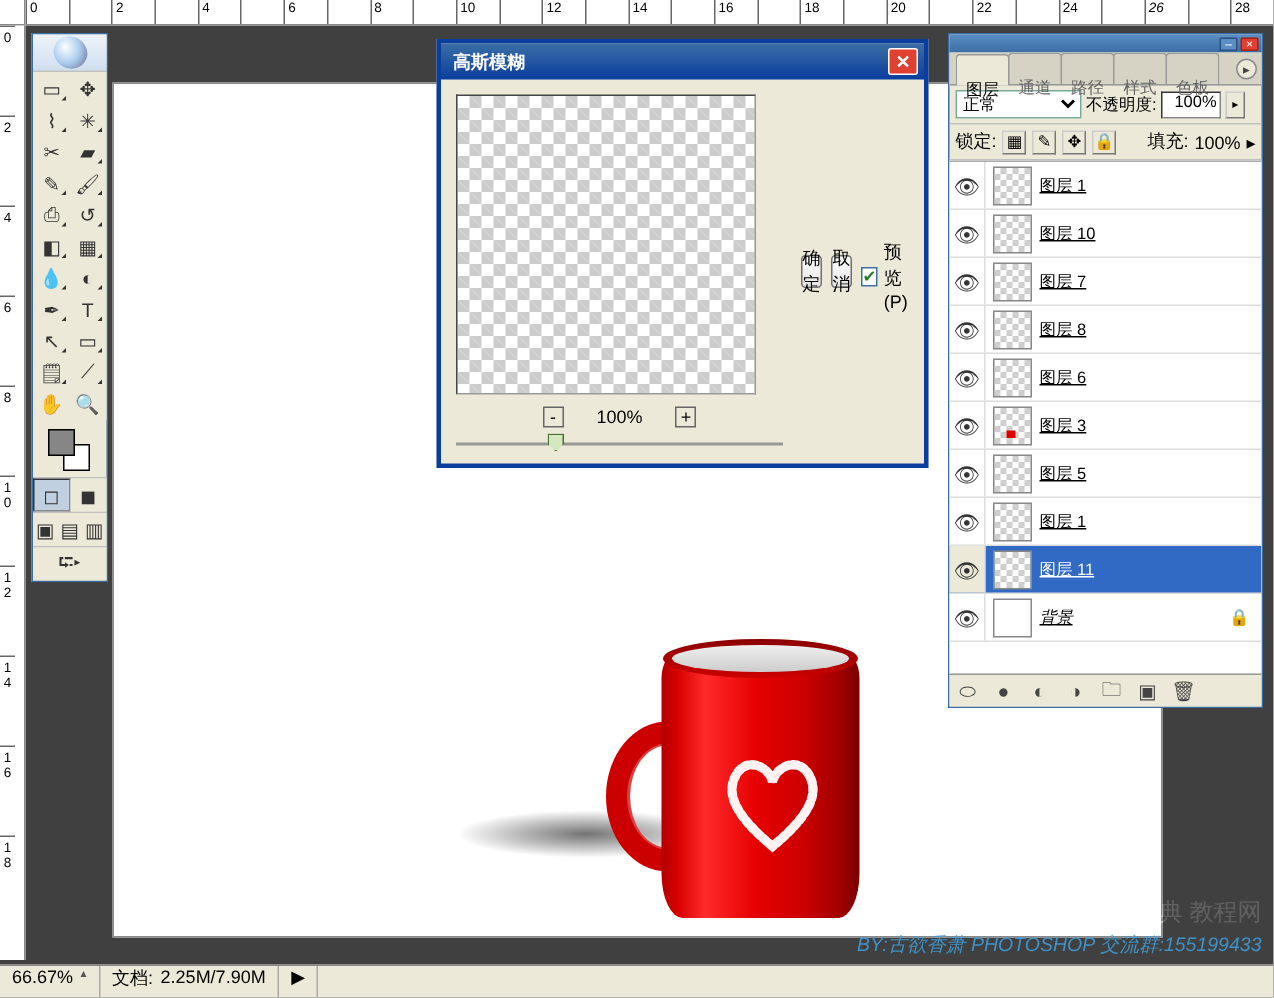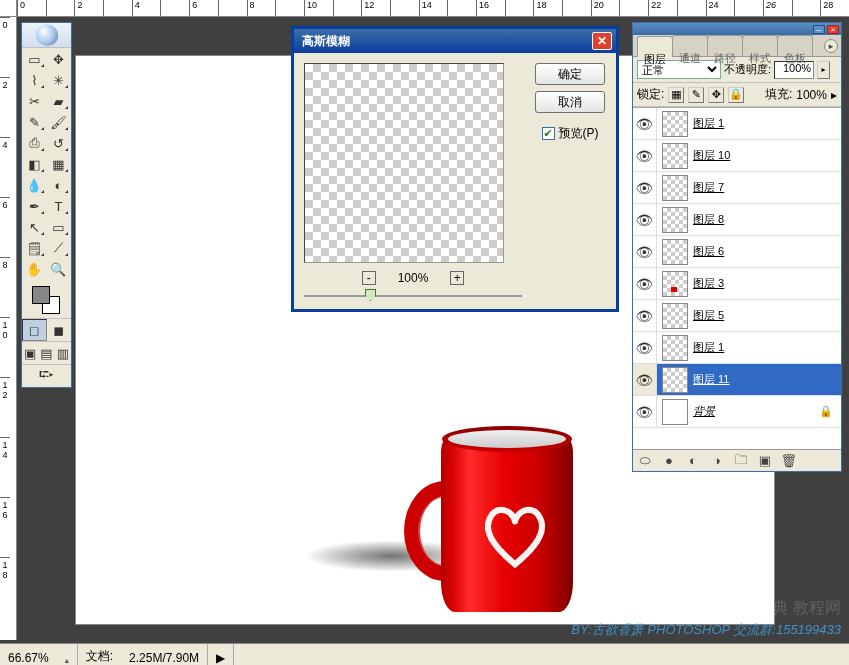--- a/index.html
+++ b/index.html
@@ -44,21 +44,21 @@
 .dialog-body { padding: 10px; display: flex; gap: 12px; }
 .preview-col { flex: 1; }
 .preview-box { width: 200px; height: 200px; border: 1px inset #999; background-image: linear-gradient(45deg,#ccc 25%,transparent 25%,transparent 75%,#ccc 75%),linear-gradient(45deg,#ccc 25%,#fff 25%,#fff 75%,#ccc 75%); background-size: 16px 16px; background-position: 0 0, 8px 8px; }
 .zoom-row { display: flex; align-items: center; justify-content: center; gap: 22px; margin-top: 8px; }
 .zoom-btn { width: 14px; height: 14px; border: 1px solid #666; background: #ece9d8; display: flex; align-items: center; justify-content: center; font-size: 12px; line-height: 1; }
 .radius-row { margin-top: 14px; display: flex; align-items: center; gap: 5px; }
 .radius-row input { width: 52px; height: 18px; border: 1px inset #888; background: #fff; padding: 0 3px; }
 .slider { margin-top: 8px; height: 6px; position: relative; }
 .slider-track { position: absolute; left: 0; right: 0; top: 2px; height: 2px; background: #999; }
 .slider-thumb { position: absolute; left: 28%; top: -4px; width: 11px; height: 12px; background: #d4e8c0; border: 1px solid #4a7030; clip-path: polygon(0 0,100% 0,100% 60%,50% 100%,0 60%); }
-.btn-col { width: 72px; display: flex; flex-direction: column; gap: 6px; align-items: center; }
+.btn-col { width: 72px; display: flex; flex-direction: row; gap: 6px; align-items: center; }
 .win-btn { width: 70px; height: 22px; background: linear-gradient(#fff,#e4e4e4); border: 1px solid #707070; border-radius: 3px; display: flex; align-items: center; justify-content: center; }
 .checkbox-row { display: flex; align-items: center; gap: 4px; margin-top: 6px; }
 .checkbox-row .cb { width: 13px; height: 13px; border: 1px solid #3b6ea5; background: #fff; display: flex; align-items: center; justify-content: center; color: #2a7a2a; font-size: 11px; }
 
 
 .panel { position: absolute; left: 632px; top: 22px; width: 210px; height: 450px; background: #ece9d8; border: 1px solid #3b6ea5; display: flex; flex-direction: column; }
 .panel-titlebar { height: 12px; background: linear-gradient(#5b8ec5,#3b6ea5); display: flex; justify-content: flex-end; align-items: center; padding: 0 2px; gap: 2px; }
 .tb-btn { width: 12px; height: 9px; background: #5b8ec5; border: 1px solid #2a5080; border-radius: 1px; color: #fff; font-size: 8px; line-height: 7px; text-align: center; }
 .tb-btn.mn { background: #5b8ec5; }
 .tb-btn.cl { background: #e04030; border-color: #aa2010; }
@@ -81,21 +81,21 @@
 .thumb { width: 26px; height: 26px; margin: 0 5px; border: 1px solid #888; background-image: linear-gradient(45deg,#ccc 25%,transparent 25%,transparent 75%,#ccc 75%),linear-gradient(45deg,#ccc 25%,#fff 25%,#fff 75%,#ccc 75%); background-size: 8px 8px; background-position: 0 0, 4px 4px; position: relative; }
 .thumb.white { background: #fff; }
 .thumb .dot { position: absolute; left: 8px; bottom: 4px; width: 6px; height: 5px; background: #d00; }
 .layer .name { font-size: 11px; text-decoration: underline; }
 .layer .lock-icon { margin-left: auto; margin-right: 8px; font-size: 11px; color: #555; }
 .panel-footer { height: 22px; border-top: 1px solid #999; display: flex; align-items: center; padding: 0 4px; gap: 8px; background: #ece9d8; }
 .panel-footer .fi { width: 16px; height: 16px; display: flex; align-items: center; justify-content: center; color: #444; font-size: 13px; }
 
 
 .status { position: absolute; left: 0; bottom: 0; right: 0; height: 22px; background: #ece9d8; border-top: 1px solid #888; display: flex; align-items: center; font-size: 11px; }
-.status .seg { padding: 0 8px; border-right: 1px solid #aaa; height: 100%; display: flex; align-items: flex-end; gap: 16px; }
+.status .seg { padding: 0 8px; border-right: 1px solid #aaa; height: 100%; display: flex; align-items: flex-start; gap: 5px; }
 .status .tri { font-size: 8px; color: #555; }
 
 
 .watermark { position: absolute; right: 8px; bottom: 26px; color: #3fa0e0; font-size: 13px; font-style: italic; opacity: 0.85; }
 .watermark2 { position: absolute; right: 8px; bottom: 46px; color: #fff; opacity: 0.5; font-size: 16px; mix-blend-mode: overlay; }
 </style>
 </head>
 <body>
 
 <div class="ruler-corner"></div>

